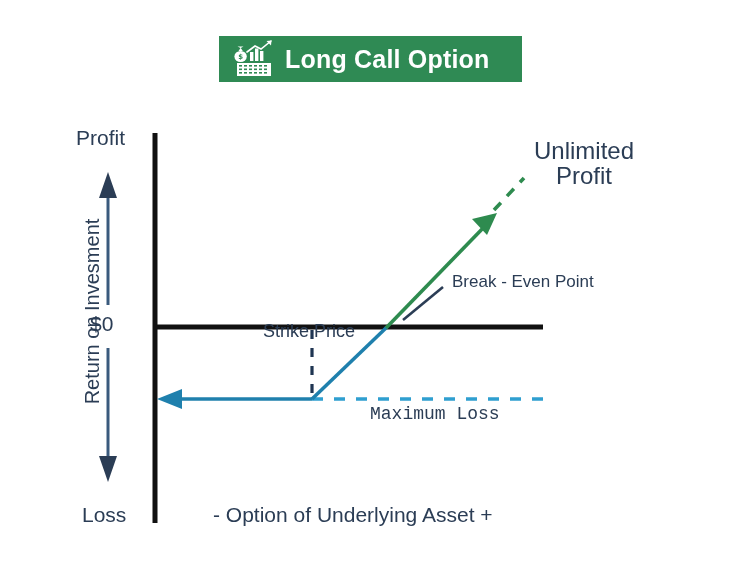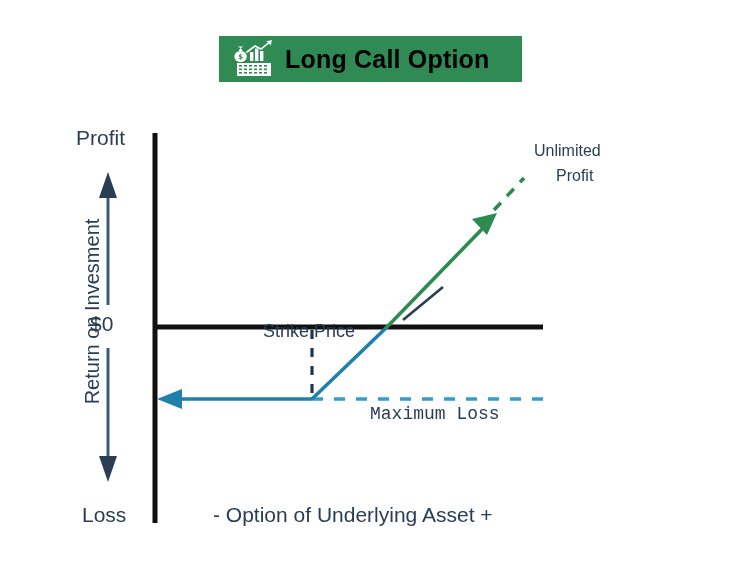--- a/index.html
+++ b/index.html
@@ -31,21 +31,21 @@
   }
   #banner-icon {
     width: 46px;
     height: 38px;
     flex: 0 0 auto;
     margin-right: 8px;
   }
   #banner-title {
     font-size: 25px;
     font-weight: bold;
-    color: #000000;
+    color: #ffffff;
     letter-spacing: 0.2px;
     white-space: nowrap;
   }
 
   
   #chart-area {
     position: absolute;
     left: 0;
     top: 0;
     width: 750px;
@@ -89,21 +89,21 @@
     font-size: 18px;
     margin-top: 16px;
   }
   #label-maximum-loss {
     left: 370px; top: 404px;
     font-size: 18px;
     font-family: Liberation Mono, monospace;
   }
   #label-unlimited-profit {
     left: 534px; top: 138px;
-    font-size: 16px;
+    font-size: 24px;
     line-height: 25px;
   }
   #label-breakeven {
     left: 452px; top: 270px;
     font-size: 17px;
     line-height: 23px;
   }
   .sub { display: block; }
 </style>
 </head>
@@ -199,13 +199,14 @@
 <div class="lbl" id="label-strike-price">Strike Price</div>
 
 <div class="lbl" id="label-maximum-loss">Maximum Loss</div>
 
 <div class="lbl" id="label-unlimited-profit">
   <span class="sub">Unlimited</span>
   <span class="sub" style="margin-left:22px;">Profit</span>
 </div>
 
 <div class="lbl" id="label-breakeven">
+  <span class="sub">Break - Even Point</span>
 </div>
 
 </body></html>

